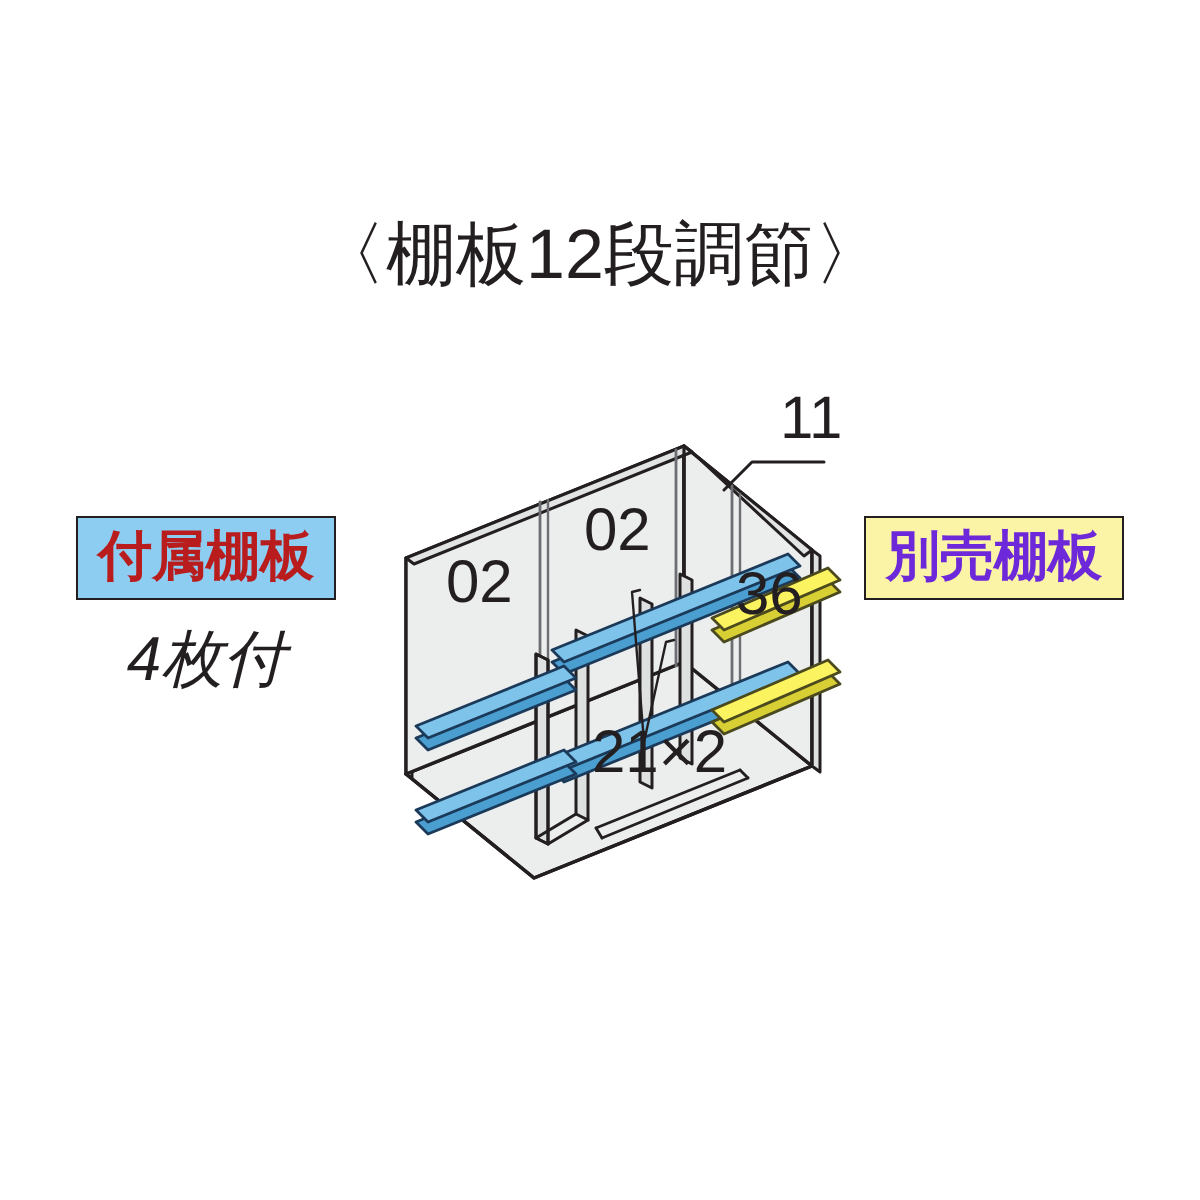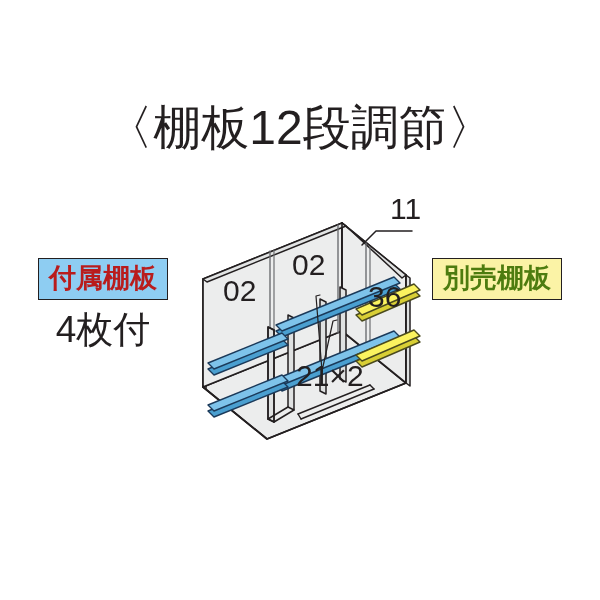--- a/index.html
+++ b/index.html
@@ -23,21 +23,21 @@
     height: 600px;
   }
 
   
   .title {
     position: absolute;
     left: 0;
     top: 106px;
     width: 600px;
     text-align: center;
-    font-size: 48px;
+    font-size: 35px;
     line-height: 44px;
     font-weight: 500;
     letter-spacing: 0px;
     color: #231f20;
     white-space: nowrap;
   }
 
   
   .side-block {
     position: absolute;
@@ -56,29 +56,30 @@
     line-height: 32px;
     font-weight: 700;
     white-space: nowrap;
   }
   .badge-blue {
     background: #8ecdf2;
     color: #b91c1c;
   }
   .badge-yellow {
     background: #fbf3a6;
-    color: #4d7c0f;
+    color: #6d28d9;
   }
   .side-sub {
     margin-top: 9px;
-    font-size: 37px;
+    font-size: 31px;
     line-height: 42px;
     font-weight: 400;
     color: #231f20;
     white-space: nowrap;
+    font-style: italic;
   }
 
   
   #diagram {
     position: absolute;
     left: 170px;
     top: 179px;
     width: 280px;
     height: 280px;
   }

